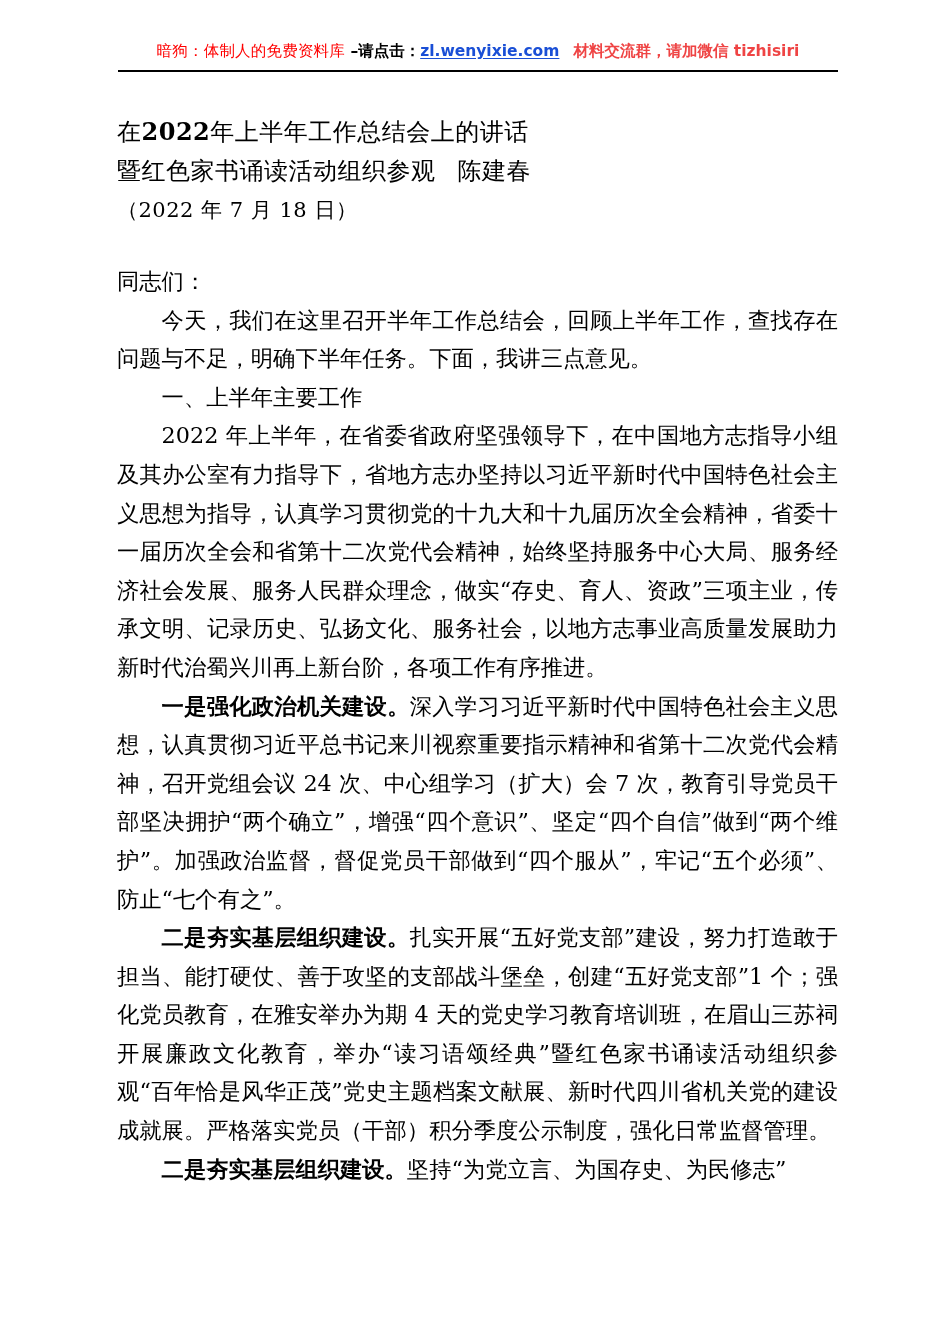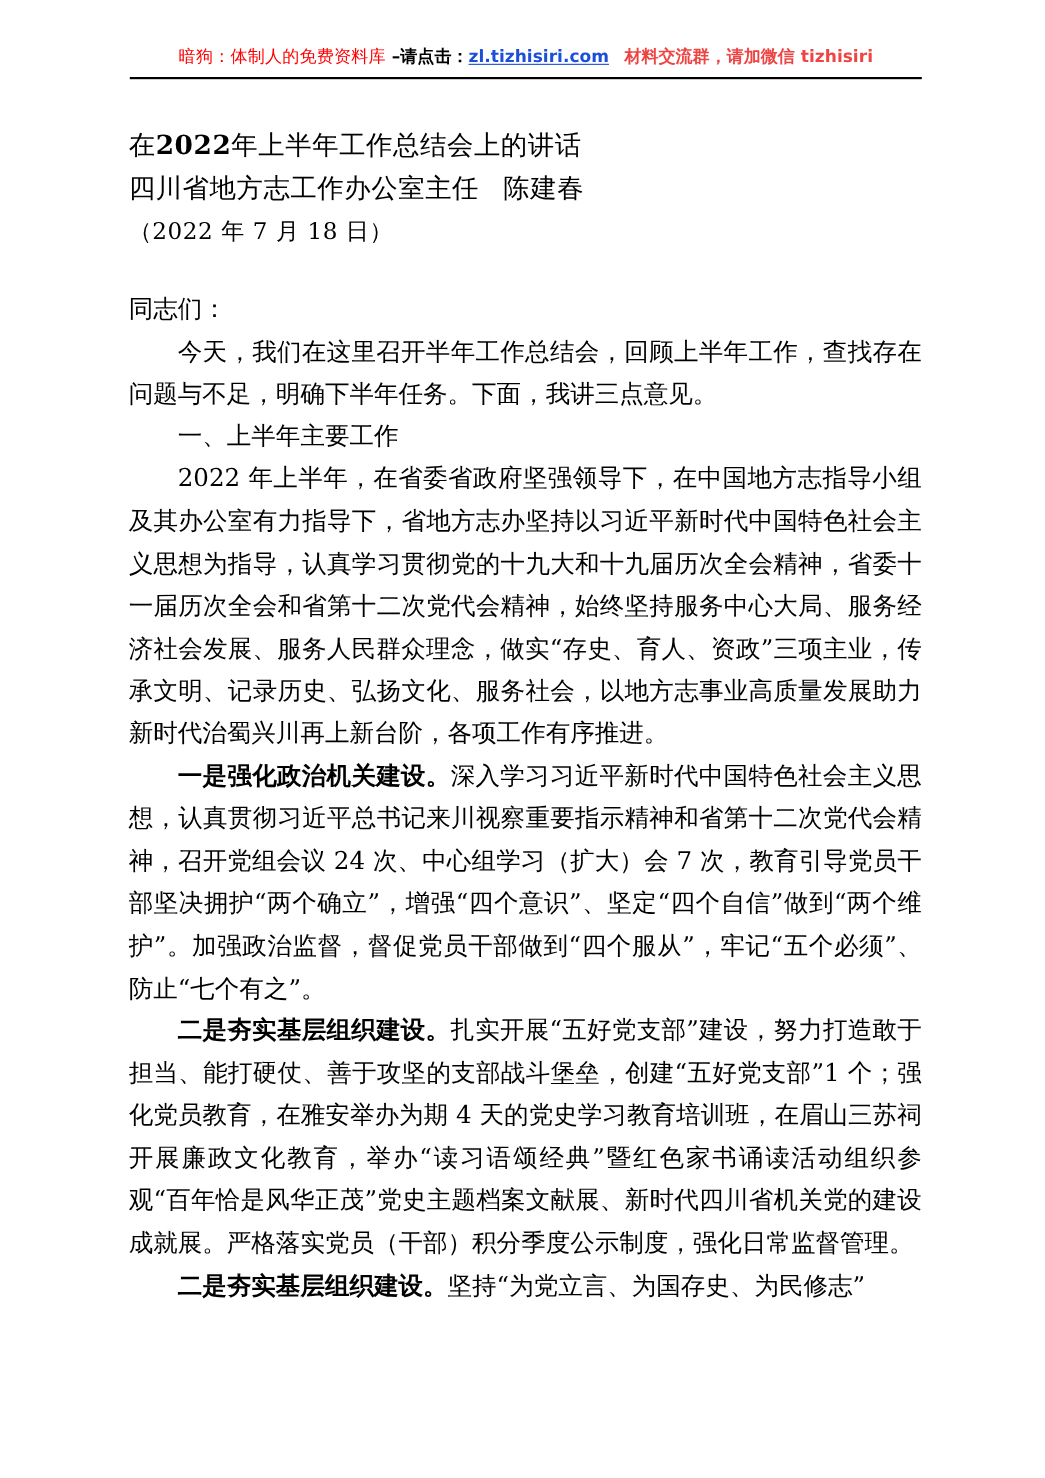--- a/index.html
+++ b/index.html
@@ -120,27 +120,27 @@
   .body-text b {
     font-weight: bold;
   }
 </style>
 </head>
 <body>
 
 <div class="page">
 
   <div class="banner">
-    <span class="banner-red">暗狗：体制人的免费资料库</span><span class="banner-plain"> –请点击：</span><a class="banner-link" href="#">zl.tizhisiri.com</a><span class="banner-gap"></span><span class="banner-tail">材料交流群，请加微信 tizhisiri</span>
+    <span class="banner-red">暗狗：体制人的免费资料库</span><span class="banner-plain"> –请点击：</span><a class="banner-link" href="#">zl.wenyixie.com</a><span class="banner-gap"></span><span class="banner-tail">材料交流群，请加微信 tizhisiri</span>
   </div>
   <div class="banner-rule"></div>
 
   <div class="title-block">
     <div class="title-line"><span>在</span><b>2022</b><span>年上半年工作总结会上的讲话</span></div>
-    <div class="title-line"><span>四川省地方志工作办公室主任</span><span class="title-name-gap"></span><span>陈建春</span></div>
+    <div class="title-line"><span>暨红色家书诵读活动组织参观</span><span class="title-name-gap"></span><span>陈建春</span></div>
     <div class="date-line">（2022 年 7 月 18 日）</div>
   </div>
 
   <div class="body-text">
     <p>同志们：</p>
     <p class="indent">今天，我们在这里召开半年工作总结会，回顾上半年工作，查找存在问题与不足，明确下半年任务。下面，我讲三点意见。</p>
     <p class="indent">一、上半年主要工作</p>
     <p class="indent">2022 年上半年，在省委省政府坚强领导下，在中国地方志指导小组及其办公室有力指导下，省地方志办坚持以习近平新时代中国特色社会主义思想为指导，认真学习贯彻党的十九大和十九届历次全会精神，省委十一届历次全会和省第十二次党代会精神，始终坚持服务中心大局、服务经济社会发展、服务人民群众理念，做实“存史、育人、资政”三项主业，传承文明、记录历史、弘扬文化、服务社会，以地方志事业高质量发展助力新时代治蜀兴川再上新台阶，各项工作有序推进。</p>
     <p class="indent"><b>一是强化政治机关建设。</b><span>深入学习习近平新时代中国特色社会主义思想，认真贯彻习近平总书记来川视察重要指示精神和省第十二次党代会精神，召开党组会议 24 次、中心组学习（扩大）会 7 次，教育引导党员干部坚决拥护“两个确立”，增强“四个意识”、坚定“四个自信”做到“两个维护”。加强政治监督，督促党员干部做到“四个服从”，牢记“五个必须”、防止“七个有之”。</span></p>
     <p class="indent"><b>二是夯实基层组织建设。</b><span>扎实开展“五好党支部”建设，努力打造敢于担当、能打硬仗、善于攻坚的支部战斗堡垒，创建“五好党支部”1 个；强化党员教育，在雅安举办为期 4 天的党史学习教育培训班，在眉山三苏祠开展廉政文化教育，举办“读习语颂经典”暨红色家书诵读活动组织参观“百年恰是风华正茂”党史主题档案文献展、新时代四川省机关党的建设成就展。严格落实党员（干部）积分季度公示制度，强化日常监督管理。</span></p>

